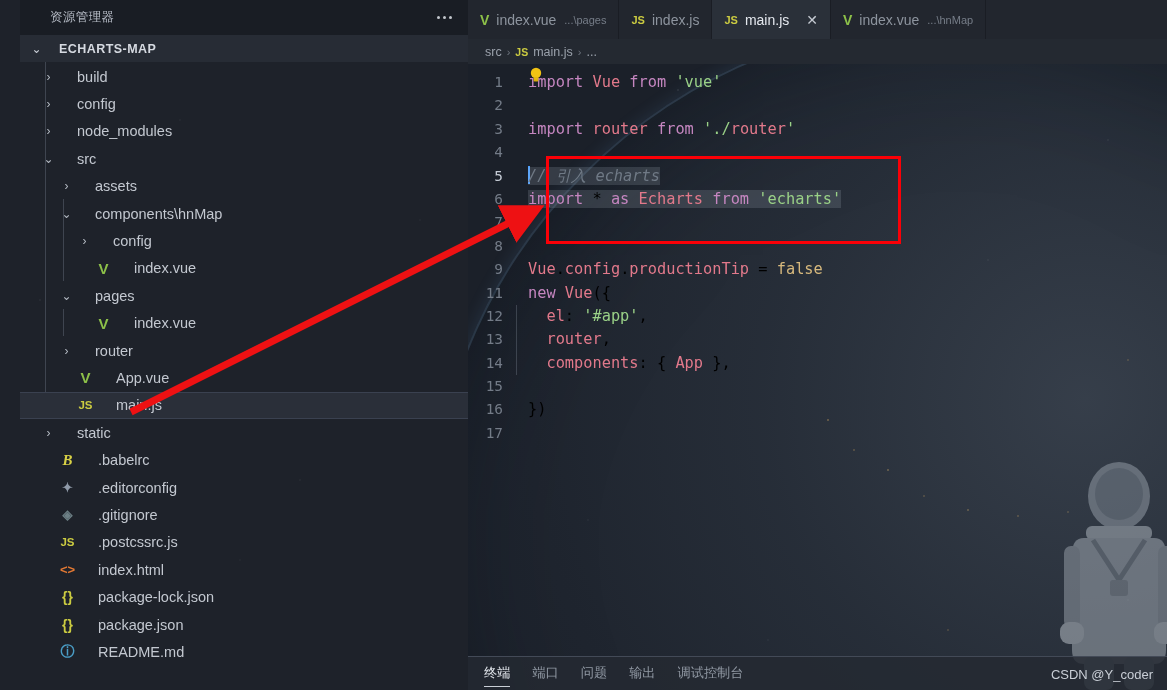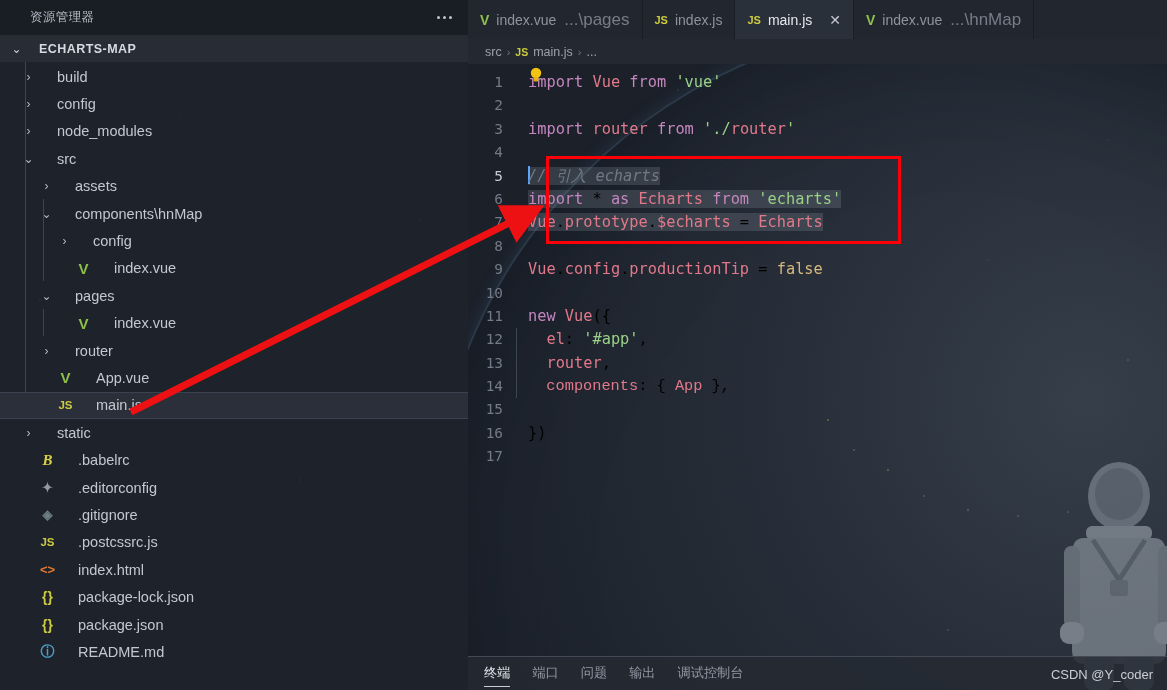--- a/index.html
+++ b/index.html
@@ -17,20 +17,21 @@
   }
 
   
   .sidebar {
     position: relative;
     width: 468px; height: 690px;
     background: #1e222a;
     flex: 0 0 468px;
     overflow: hidden;
     z-index: 2;
+    padding-left: 20px;
   }
   .sidebar-stars {
     position: absolute; inset: 0;
     background-image:
       radial-gradient(1px 1px at 40px 300px, rgba(255,255,255,.12), transparent),
       radial-gradient(1px 1px at 180px 120px, rgba(255,255,255,.09), transparent),
       radial-gradient(1px 1px at 300px 480px, rgba(255,255,255,.10), transparent),
       radial-gradient(1px 1px at 420px 220px, rgba(255,255,255,.08), transparent),
       radial-gradient(1px 1px at 100px 620px, rgba(255,255,255,.09), transparent),
       radial-gradient(1px 1px at 360px 60px, rgba(255,255,255,.07), transparent),
@@ -202,21 +203,21 @@
     white-space: nowrap;
   }
   .tab.active {
     background: #2a3039;
     color: #e4e8ee;
   }
   .tab .tab-icon { font-size: 12px; font-weight: bold; }
   .tab .tab-icon.vue { color: #8dc149; font-size: 14px; }
   .tab .tab-icon.js { color: #cbcb41; font-size: 11px; }
   .tab .tab-sub {
-    font-size: 17px;
+    font-size: 11px;
     color: #767d88;
     margin-left: 1px;
   }
   .tab .tab-close {
     margin-left: 10px;
     font-size: 14px;
     color: #c5cad2;
     line-height: 1;
   }
   .tabs-filler { flex: 1; background: #22262e; }
@@ -530,28 +531,27 @@
         <circle cx="6" cy="6" r="5.2" fill="#f2c313"></circle>
         <rect x="3.6" y="10.4" width="4.8" height="4" rx="1" fill="#d8ac0c"></rect>
         <rect x="4.2" y="11.4" width="3.6" height="1" fill="#f2c313"></rect>
       </svg>
     <div class="code-line"><span class="lineno">1</span><span class="code-text" style="position: relative;"><span class="t-kw">import</span> <span class="t-vue">Vue</span> <span class="t-kw">from</span> <span class="t-str">'vue'</span></span></div>
         <div class="code-line"><span class="lineno">2</span></div>
         <div class="code-line"><span class="lineno">3</span><span class="code-text" style="position: relative;"><span class="t-kw">import</span> <span class="t-prop">router</span> <span class="t-kw">from</span> <span class="t-str">'./<span class="t-prop">router</span>'</span></span></div>
         <div class="code-line"><span class="lineno">4</span><span class="code-text" style="position: relative;"></span></div>
         <div class="code-line"><span class="lineno cur">5</span><span class="code-text" style="position: relative;"><span class="cursor"></span><span class="sel"><span class="t-cmt">// 引入 echarts</span></span></span></div>
         <div class="code-line"><span class="lineno">6</span><span class="code-text" style="position: relative;"><span class="sel"><span class="t-kw">import</span> * <span class="t-kw">as</span> <span class="t-vue">Echarts</span> <span class="t-kw">from</span> <span class="t-str">'echarts'</span></span></span></div>
-        <div class="code-line"><span class="lineno">7</span><span class="code-text" style="position: relative;"><span class="sel"><span class="t-vue">Vue</span>.<span class="t-prop">prototype</span>.<span class="t-prop">$echarts</span> = <span class="t-vue">Echarts</span></span></span></div>
+        <div class="code-line"><span class="lineno">7</span></div>
         <div class="code-line"><span class="lineno">8</span><span class="code-text" style="position: relative;"></span></div>
         <div class="code-line"><span class="lineno">9</span><span class="code-text" style="position: relative;"><span class="t-vue">Vue</span>.<span class="t-prop">config</span>.<span class="t-prop">productionTip</span> = <span class="t-num">false</span></span></div>
-        <div class="code-line"><span class="lineno">10</span><span class="code-text" style="position: relative;"></span></div>
         <div class="code-line"><span class="lineno">11</span><span class="code-text" style="position: relative;"><span class="t-kw">new</span> <span class="t-vue">Vue</span>({</span></div>
         <div class="code-line"><span class="lineno">12</span><span class="code-text" style="position: relative;"><span class="indent-guide"></span>  <span class="t-prop">el</span>: <span class="t-str">'#app'</span>,</span></div>
         <div class="code-line"><span class="lineno">13</span><span class="code-text" style="position: relative;"><span class="indent-guide"></span>  <span class="t-prop">router</span>,</span></div>
-        <div class="code-line"><span class="lineno">14</span><span class="code-text" style="position: relative; font-family: Liberation Mono, monospace;"><span class="indent-guide"></span>  <span class="t-prop">components</span>: { <span class="t-vue">App</span> },</span></div>
+        <div class="code-line"><span class="lineno">14</span><span class="code-text" style="position: relative;"><span class="indent-guide"></span>  <span class="t-prop">components</span>: { <span class="t-vue">App</span> },</span></div>
         <div class="code-line"><span class="lineno">15</span></div>
         <div class="code-line"><span class="lineno">16</span><span class="code-text" style="position: relative;">})</span></div>
         <div class="code-line"><span class="lineno">17</span><span class="code-text" style="position: relative;"></span></div>
       </div>
 
     <div class="panel-bar" id="panel-tabs">
         <div class="panel-tab active">终端</div>
         <div class="panel-tab">端口</div>
         <div class="panel-tab">问题</div>
         <div class="panel-tab">输出</div>

